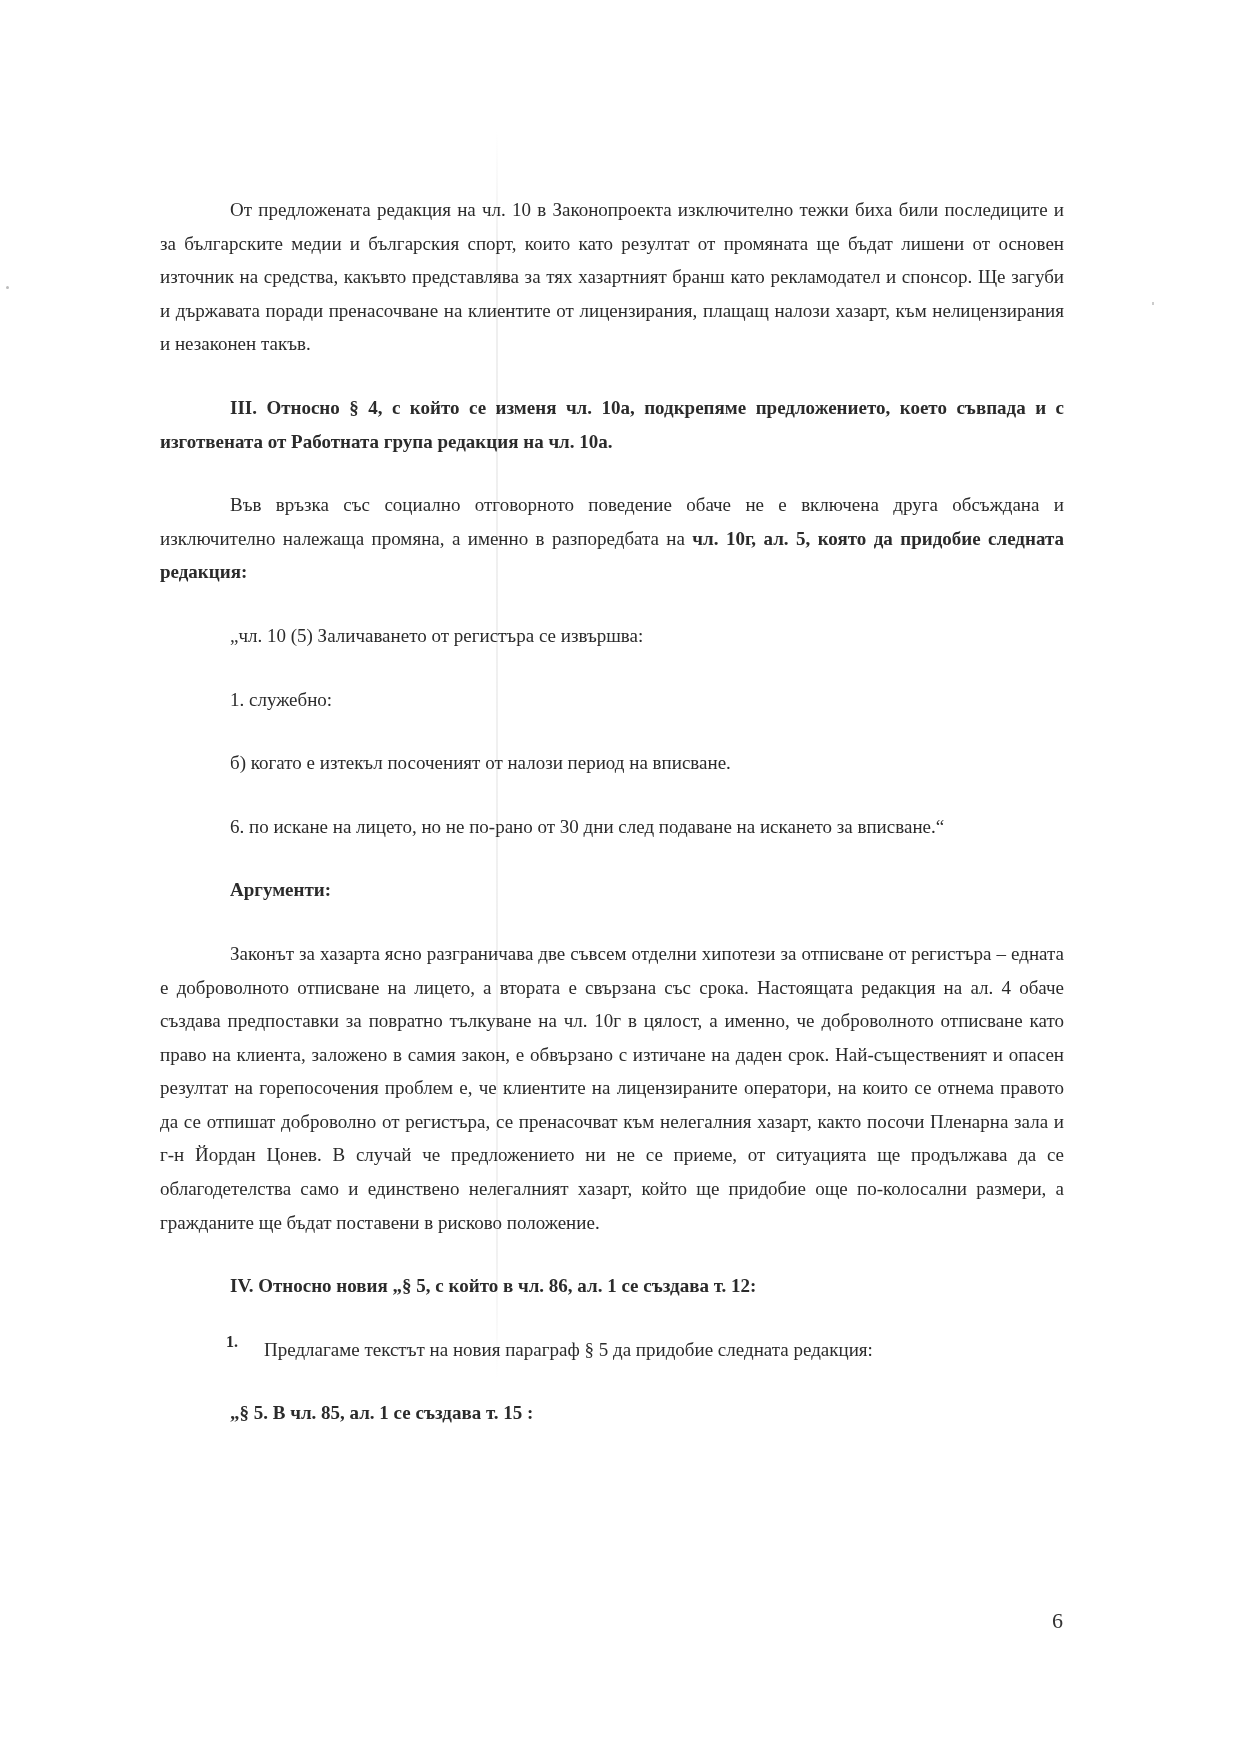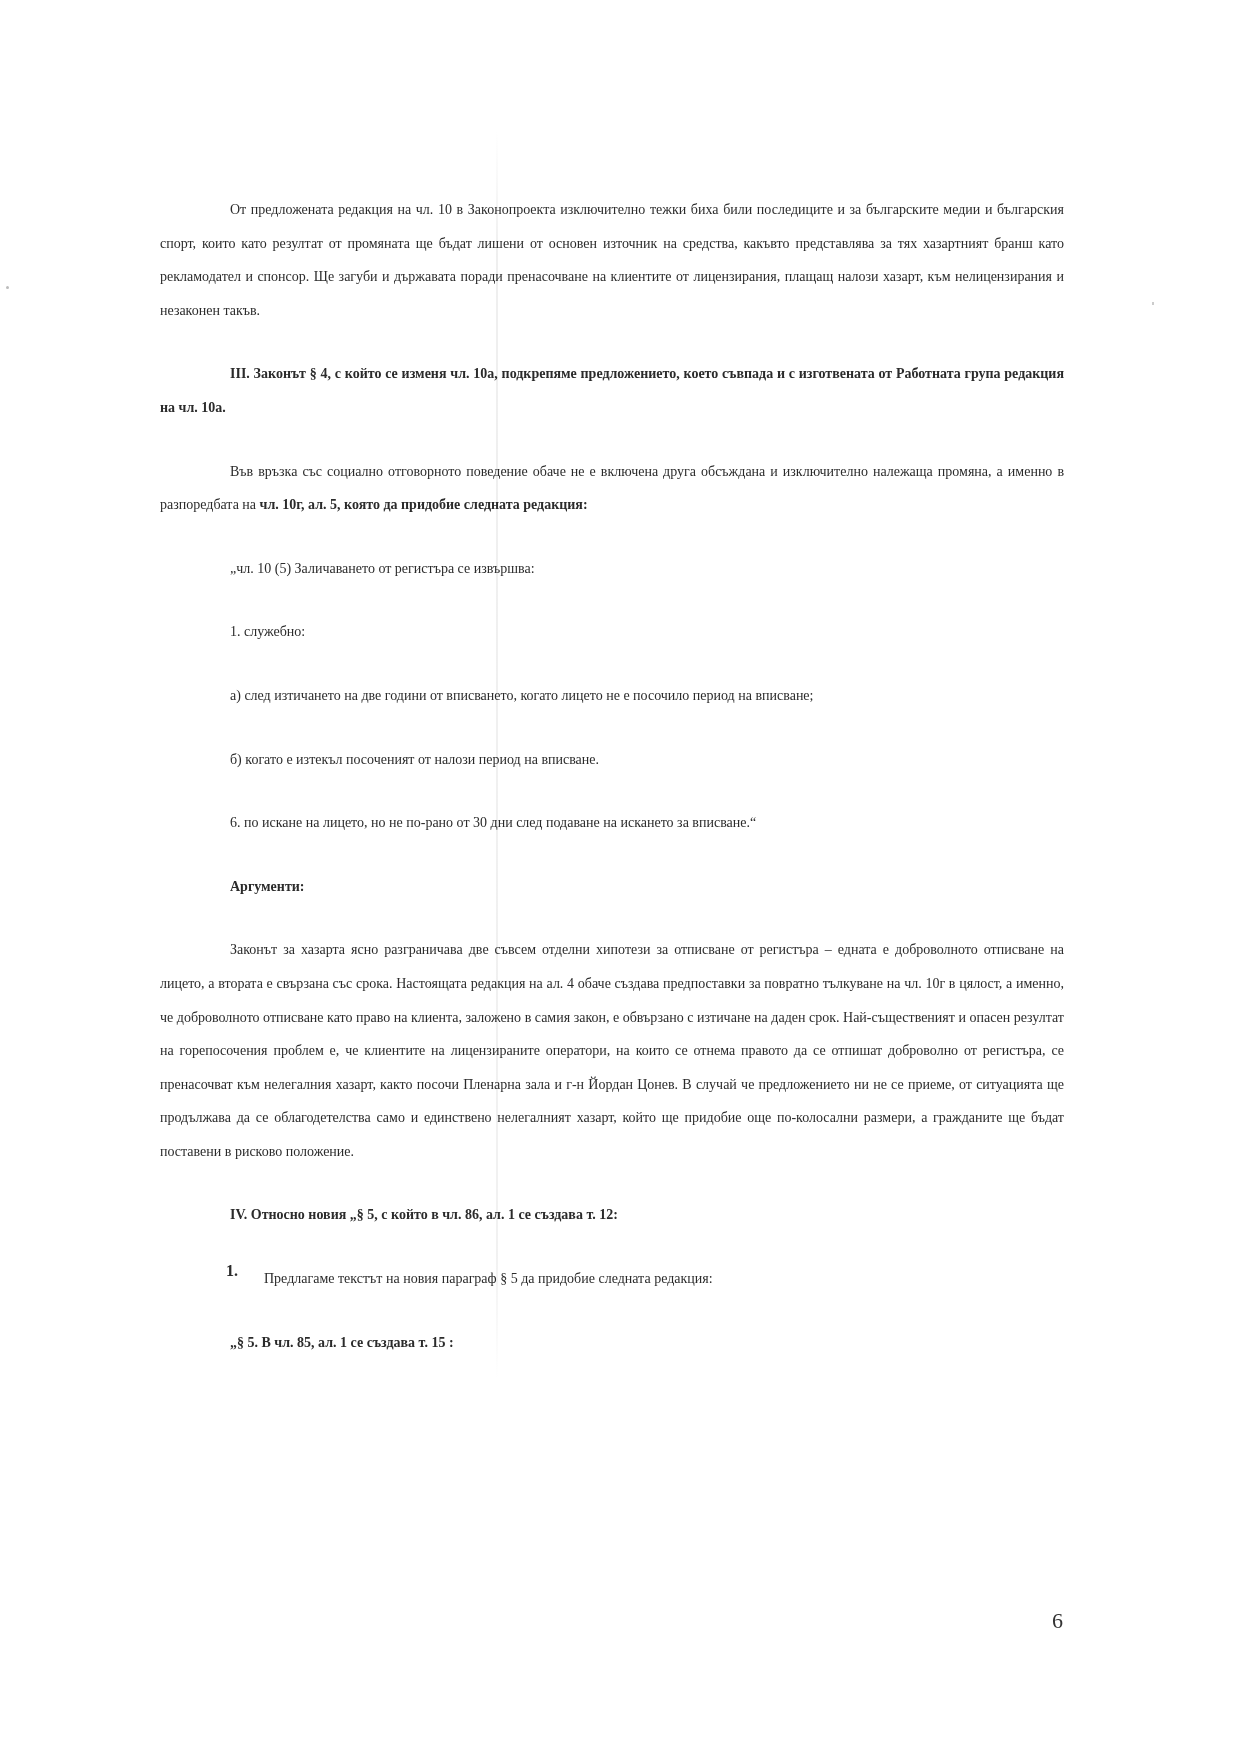--- a/index.html
+++ b/index.html
@@ -29,21 +29,21 @@
     background: linear-gradient(to bottom, rgba(230,230,230,0) 0%, rgba(228,228,228,0.6) 10%, rgba(232,232,232,0.6) 90%, rgba(230,230,230,0) 100%);
   }
   .content {
     position: absolute;
     left: 160px;
     top: 193px;
     width: 904px;
   }
   p {
     margin: 0;
-    font-size: 14px;
+    font-size: 19px;
     line-height: 33.6px;
     text-align: justify;
   }
   .indent { text-indent: 70px; }
   .b { font-weight: bold; }
   .i { }
   .gap-l { margin-top: 30px; }
   .num-item {
     display: flex;
     margin-left: 66px;
@@ -75,29 +75,28 @@
 <body>
 
 <div class="page">
   <div class="fold"></div>
   <div class="speck"></div>
   <div class="speck2"></div>
 
   <div class="content">
     <p class="indent">От предложената редакция на чл. 10 в Законопроекта изключително тежки биха били последиците и за българските медии и българския спорт, които като резултат от промяната ще бъдат лишени от основен източник на средства, какъвто представлява за тях хазартният бранш като рекламодател и спонсор. Ще загуби и държавата поради пренасочване на клиентите от лицензирания, плащащ налози хазарт, към нелицензирания и незаконен такъв.</p>
 
-    <p class="indent b gap-l">III. Законът § 4, с който се изменя чл. 10а, подкрепяме предложението, което съвпада и с изготвената от Работната група редакция на чл. 10а.</p>
+    <p class="indent b gap-l">III. Относно § 4, с който се изменя чл. 10а, подкрепяме предложението, което съвпада и с изготвената от Работната група редакция на чл. 10а.</p>
 
     <p class="indent gap-l"><span>Във връзка със социално отговорното поведение обаче не е включена друга обсъждана и изключително належаща промяна, а именно в разпоредбата на </span><span class="b">чл. 10г, ал. 5, която да придобие следната редакция:</span></p>
 
     <p class="indent i gap-l">„чл. 10 (5) Заличаването от регистъра се извършва:</p>
 
     <p class="indent i gap-l">1. служебно:</p>
 
-    <p class="indent i gap-l">а) след изтичането на две години от вписването, когато лицето не е посочило период на вписване;</p>
 
     <p class="indent i gap-l">б) когато е изтекъл посоченият от налози период на вписване.</p>
 
     <p class="indent i gap-l">6. по искане на лицето, но не по-рано от 30 дни след подаване на искането за вписване.“</p>
 
     <p class="indent b gap-l">Аргументи:</p>
 
     <p class="indent gap-l">Законът за хазарта ясно разграничава две съвсем отделни хипотези за отписване от регистъра – едната е доброволното отписване на лицето, а втората е свързана със срока. Настоящата редакция на ал. 4 обаче създава предпоставки за повратно тълкуване на чл. 10г в цялост, а именно, че доброволното отписване като право на клиента, заложено в самия закон, е обвързано с изтичане на даден срок. Най-същественият и опасен резултат на горепосочения проблем е, че клиентите на лицензираните оператори, на които се отнема правото да се отпишат доброволно от регистъра, се пренасочват към нелегалния хазарт, както посочи Пленарна зала и г-н Йордан Цонев. В случай че предложението ни не се приеме, от ситуацията ще продължава да се облагодетелства само и единствено нелегалният хазарт, който ще придобие още по-колосални размери, а гражданите ще бъдат поставени в рисково положение.</p>
 
     <p class="indent b gap-l">IV. Относно новия „§ 5, с който в чл. 86, ал. 1 се създава т. 12:</p>

